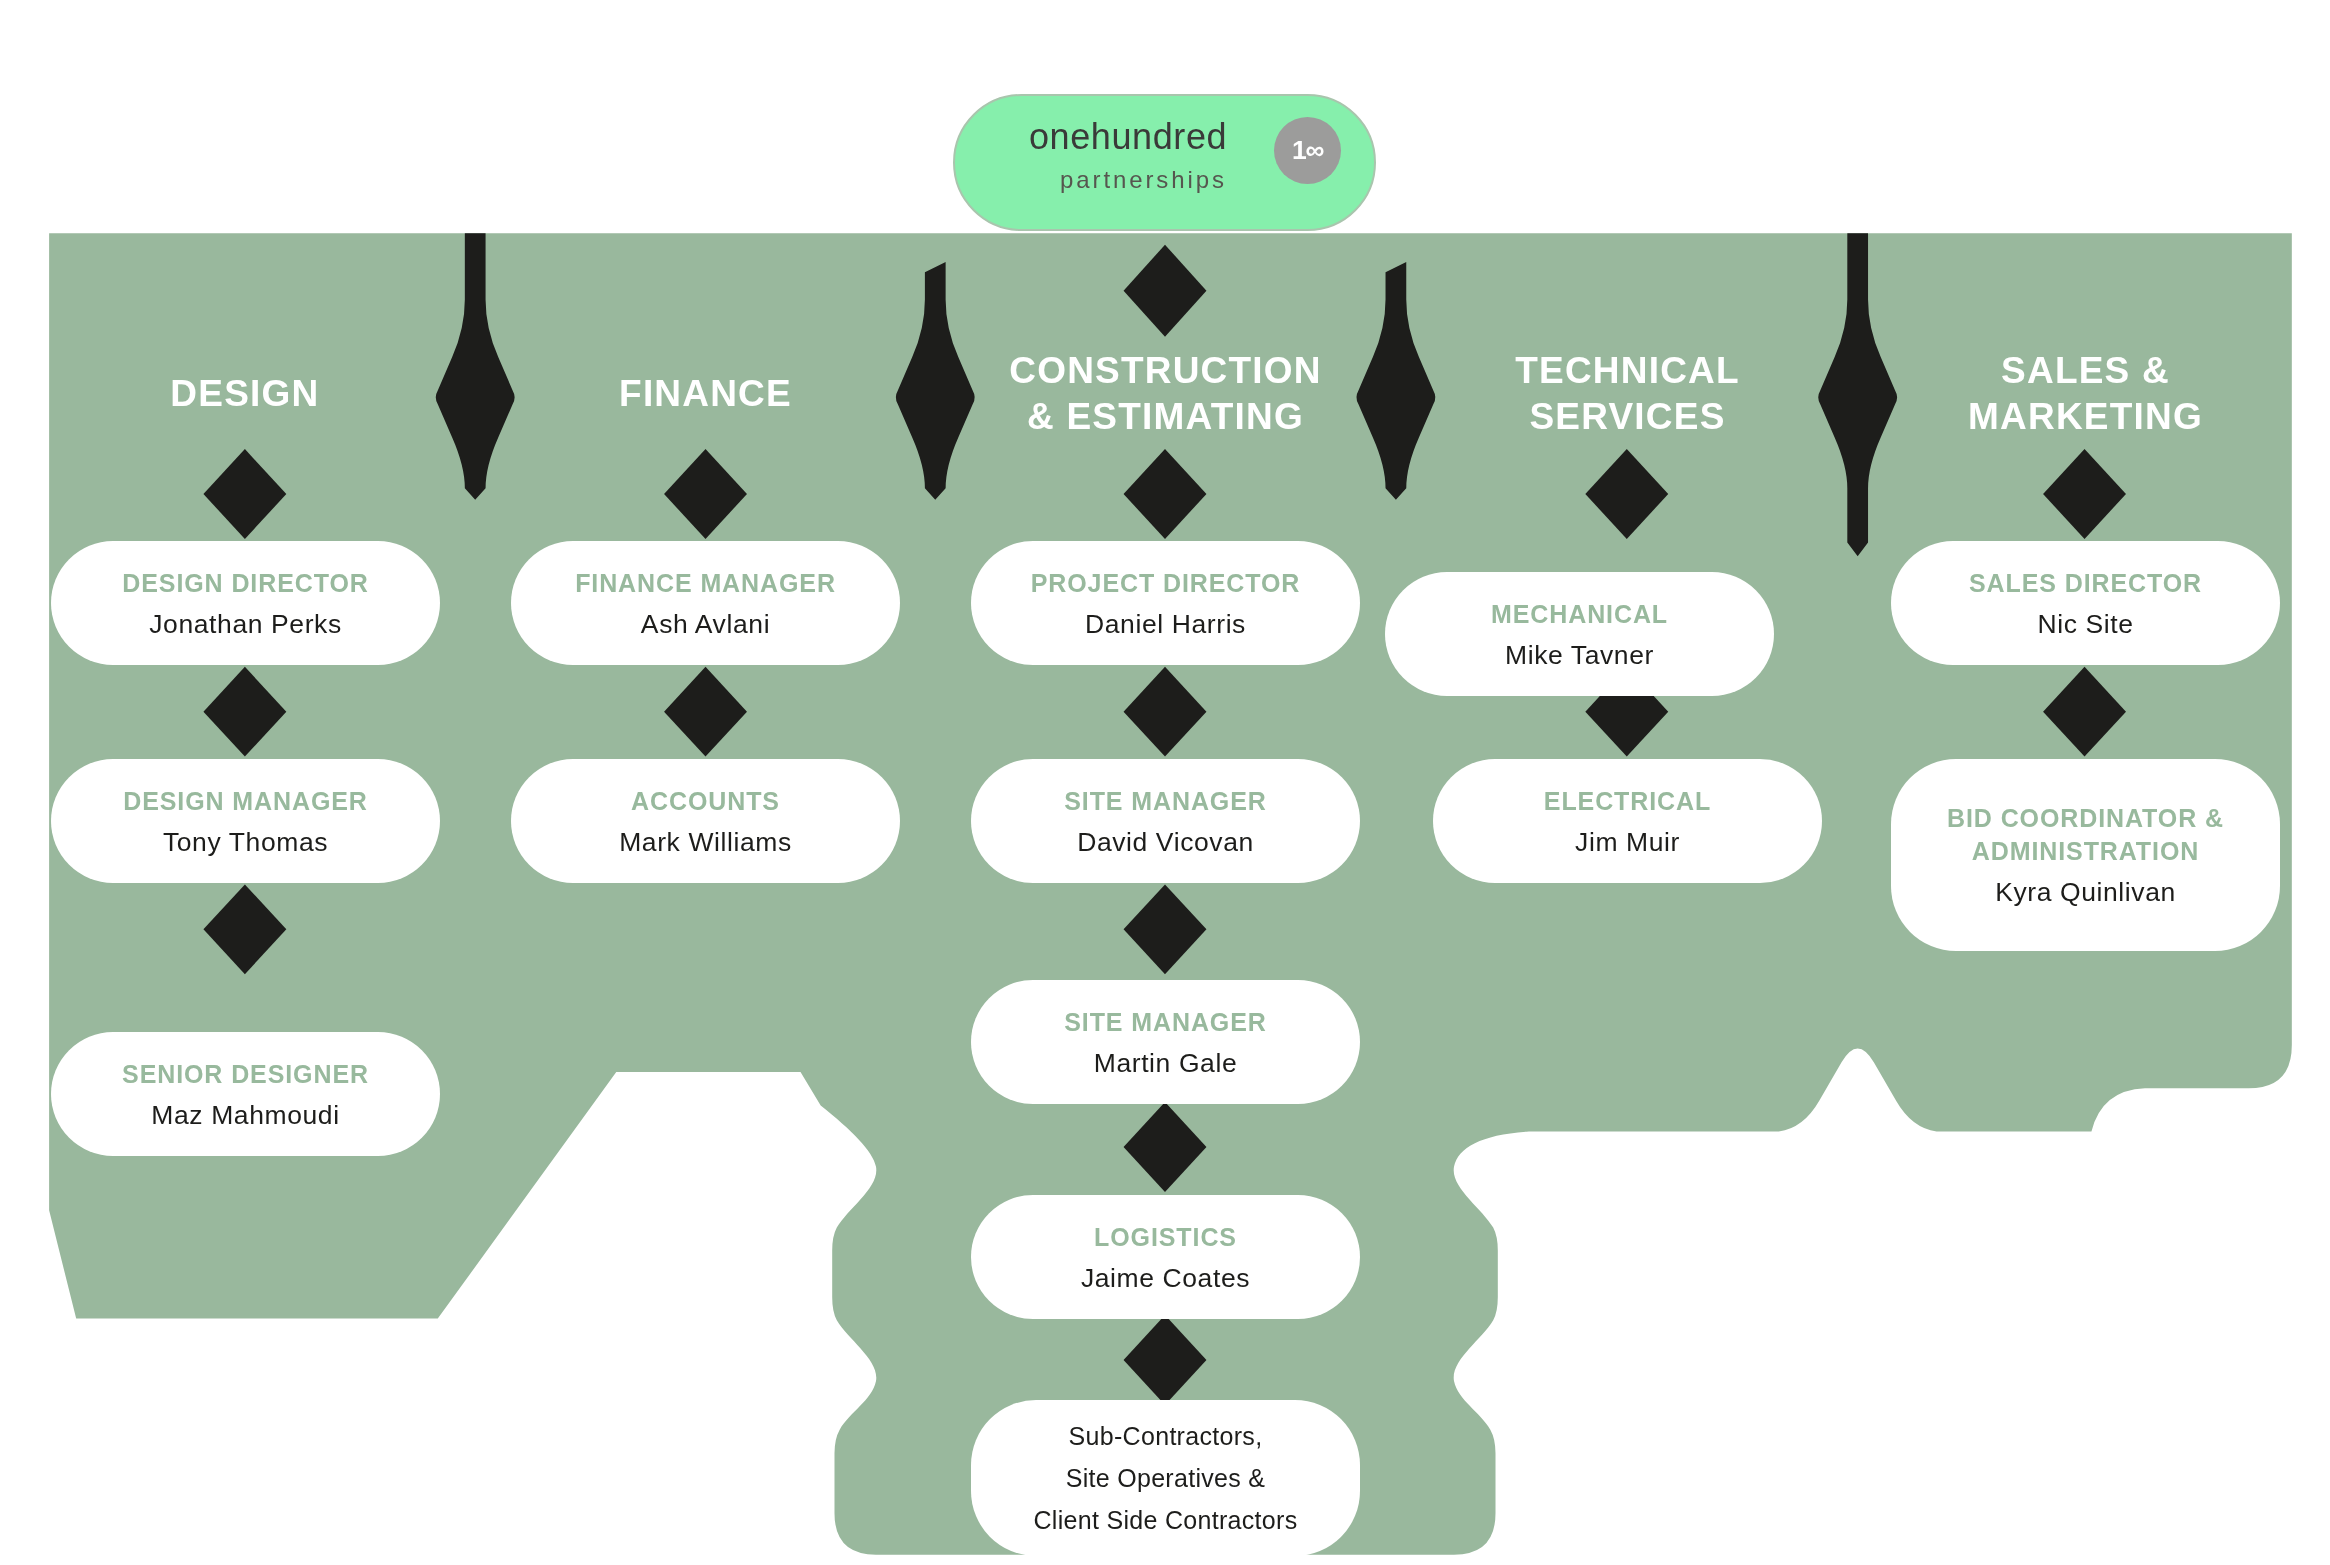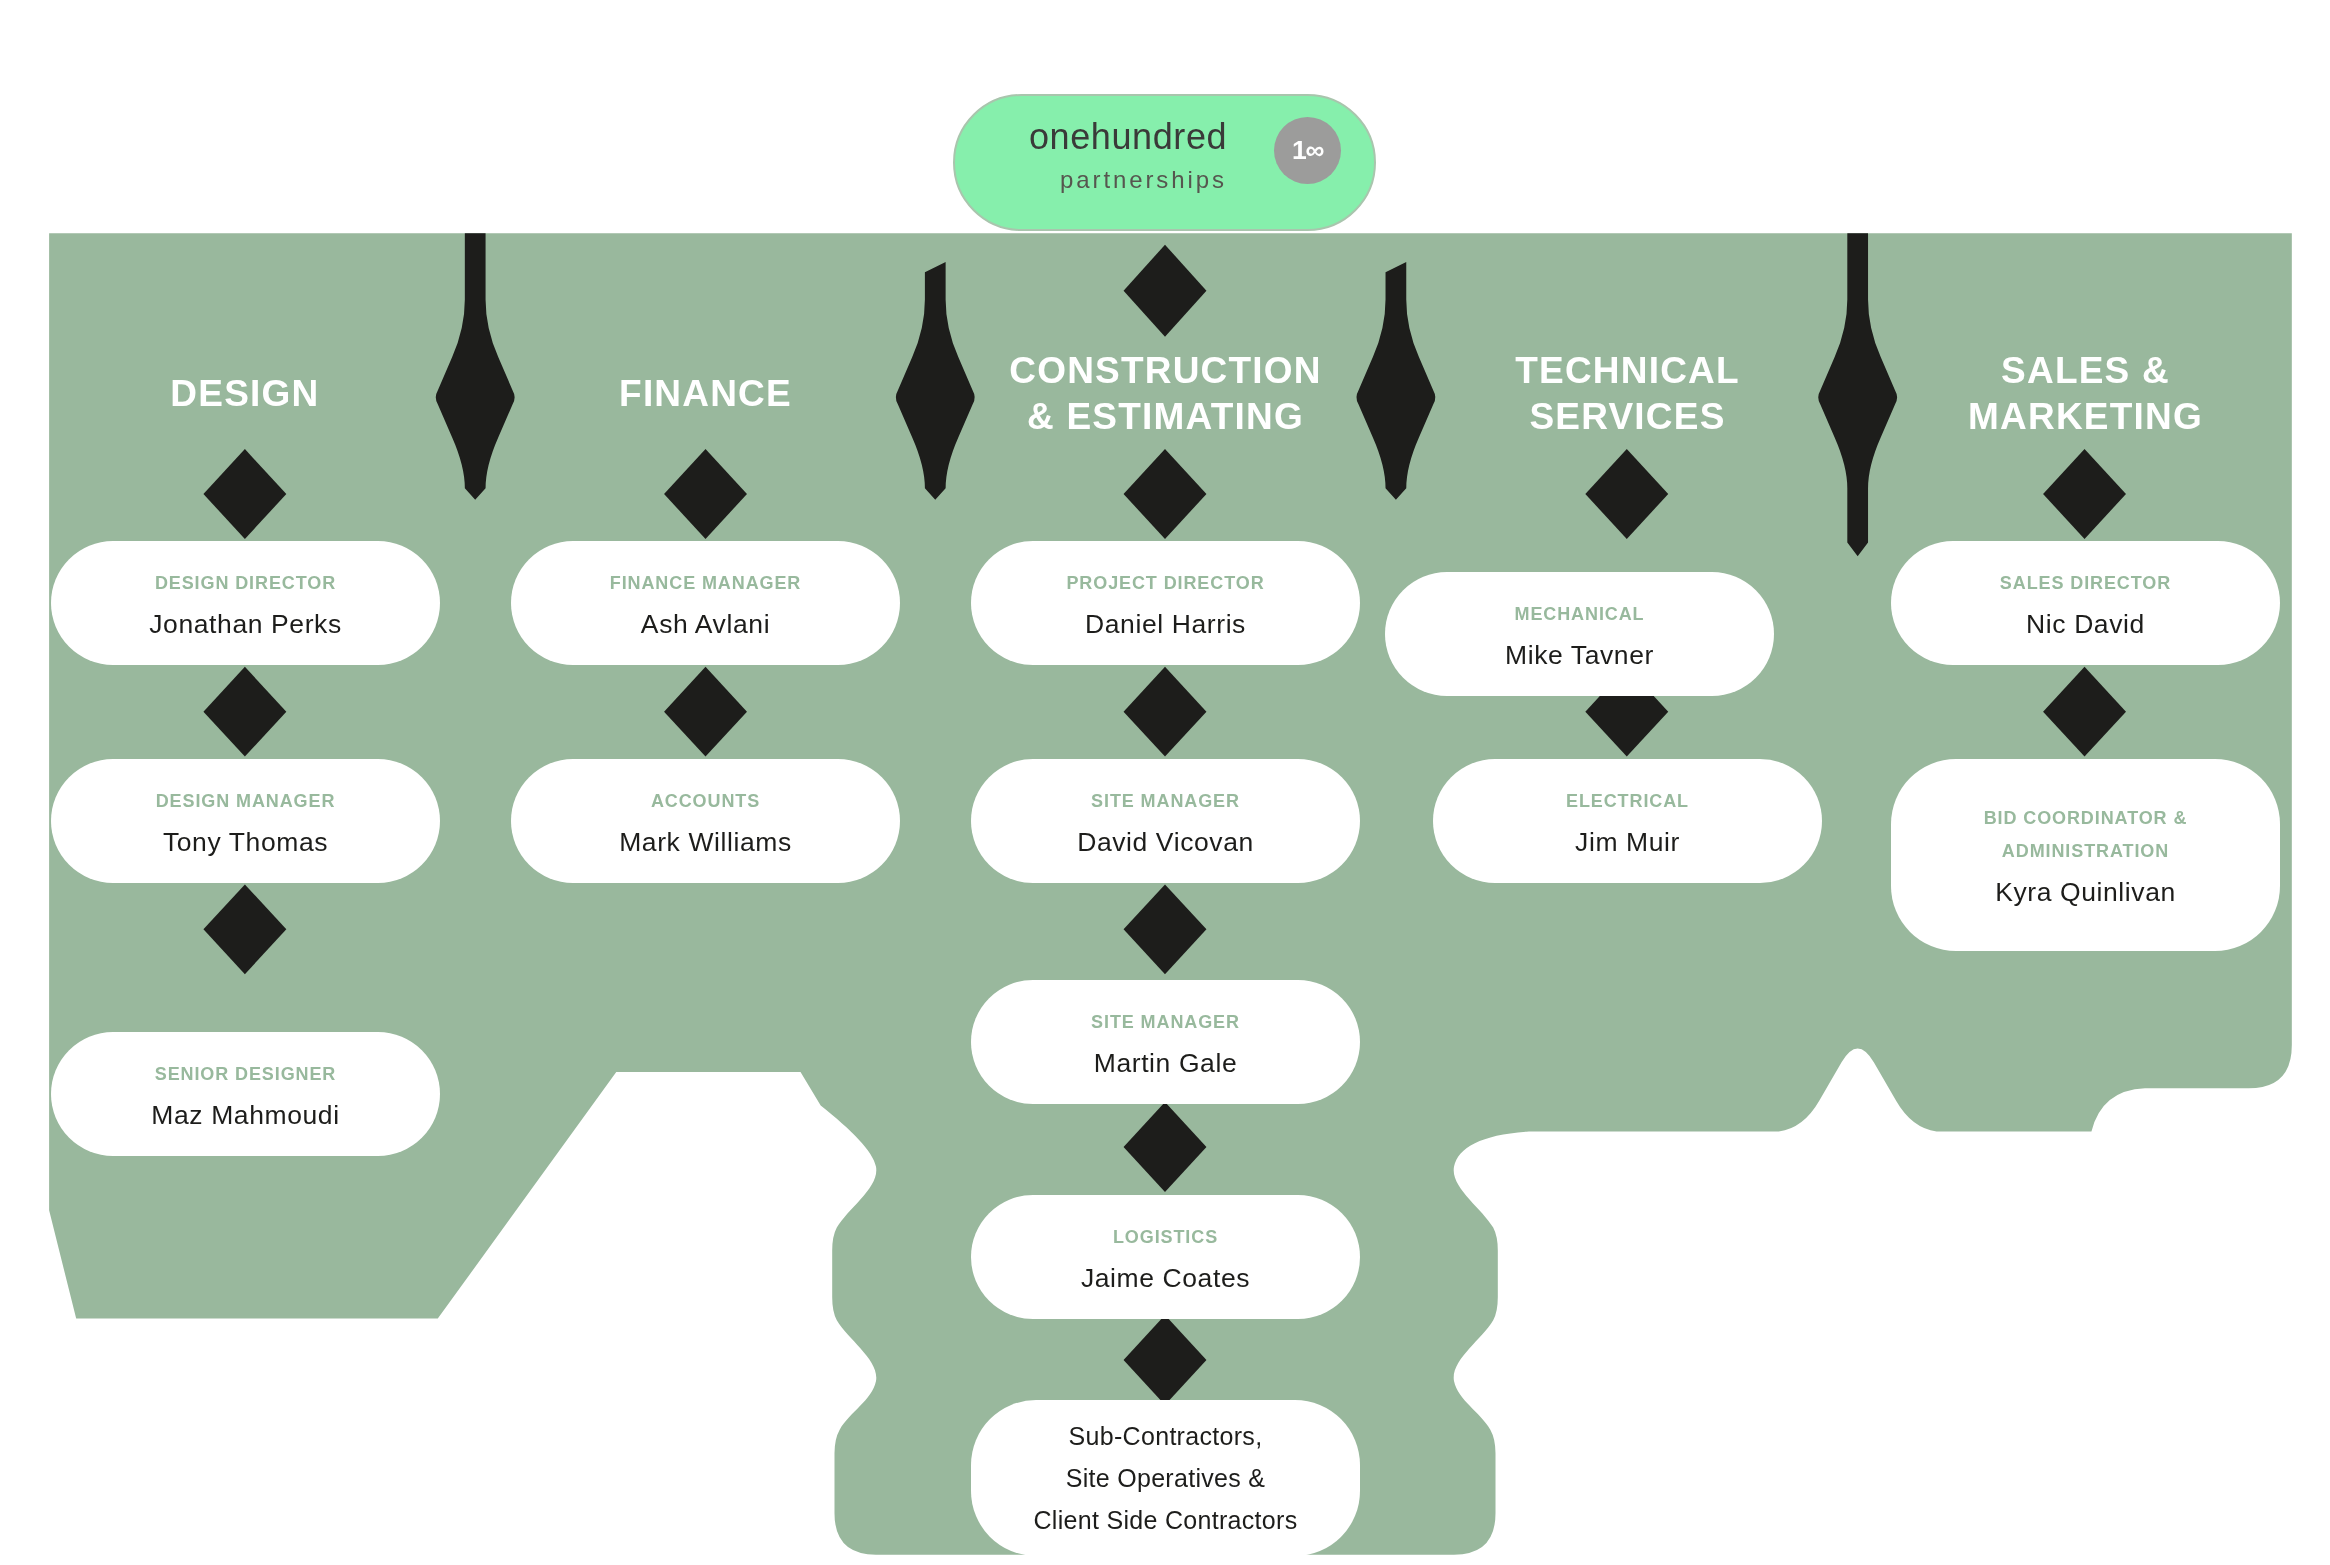--- a/index.html
+++ b/index.html
@@ -23,21 +23,21 @@
 
   
   .box{
     position:absolute;
     width:389px;height:124px;
     background:#ffffff;border-radius:65px;
     display:flex;flex-direction:column;align-items:center;justify-content:center;
     text-align:center;
   }
   .box .title{
-    color:#98b99d;font-weight:700;font-size:18px;line-height:33px;letter-spacing:0.9px;white-space:nowrap;
+    color:#98b99d;font-weight:700;font-size:25px;line-height:33px;letter-spacing:0.9px;white-space:nowrap;
   }
   .box .name{
     color:#1d1d1b;font-weight:400;font-size:26.5px;line-height:32px;letter-spacing:0.6px;margin-top:8px;white-space:nowrap;
   }
   .box .plain{
     color:#1d1d1b;font-weight:400;font-size:25px;line-height:42px;letter-spacing:0.3px;white-space:nowrap;
   }
 
   
   #logo{
@@ -191,21 +191,21 @@
     <span class="title">MECHANICAL</span>
     <span class="name">Mike Tavner</span>
   </div>
   <div class="box" style="left:1433px;top:759px;">
     <span class="title">ELECTRICAL</span>
     <span class="name">Jim Muir</span>
   </div>
 
   <div class="box" style="left:1891px;top:541px;">
     <span class="title">SALES DIRECTOR</span>
-    <span class="name">Nic David</span>
+    <span class="name">Nic Site</span>
   </div>
   <div class="box" style="left:1891px;top:759px;height:192px;">
     <span class="title">BID COORDINATOR &amp;</span>
     <span class="title">ADMINISTRATION</span>
     <span class="name">Kyra Quinlivan</span>
   </div>
 
 </div>
 
 

